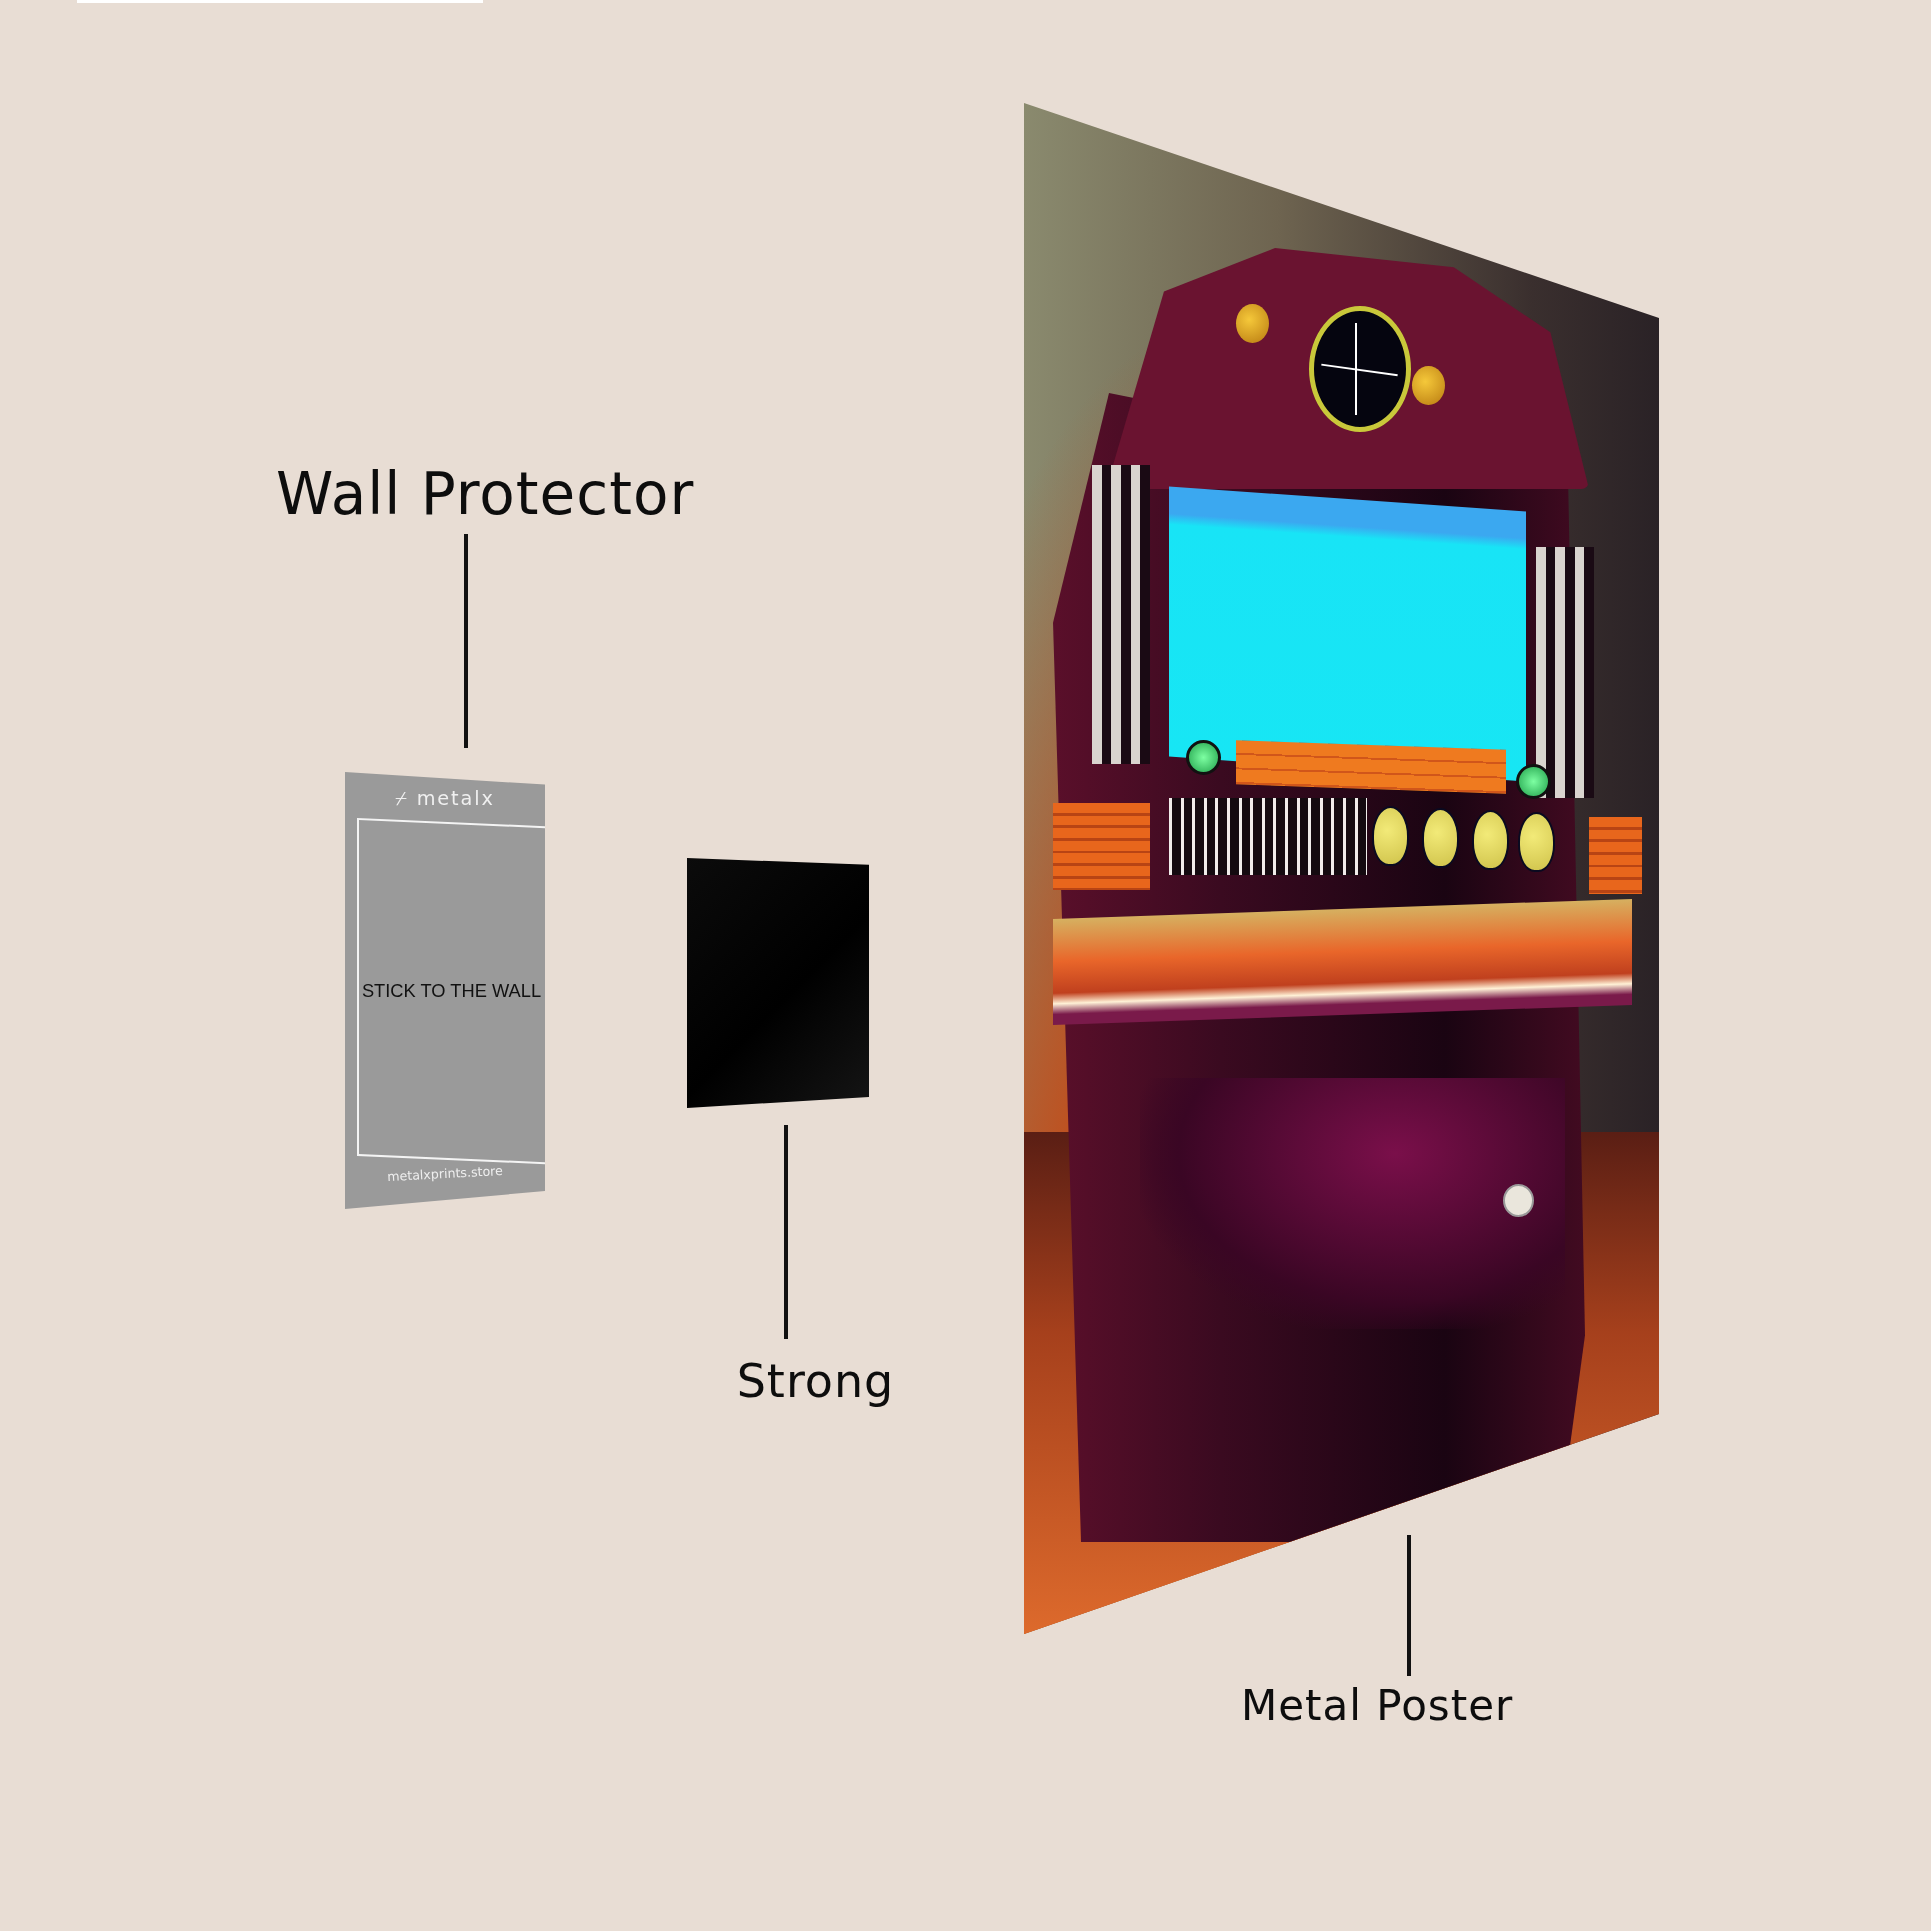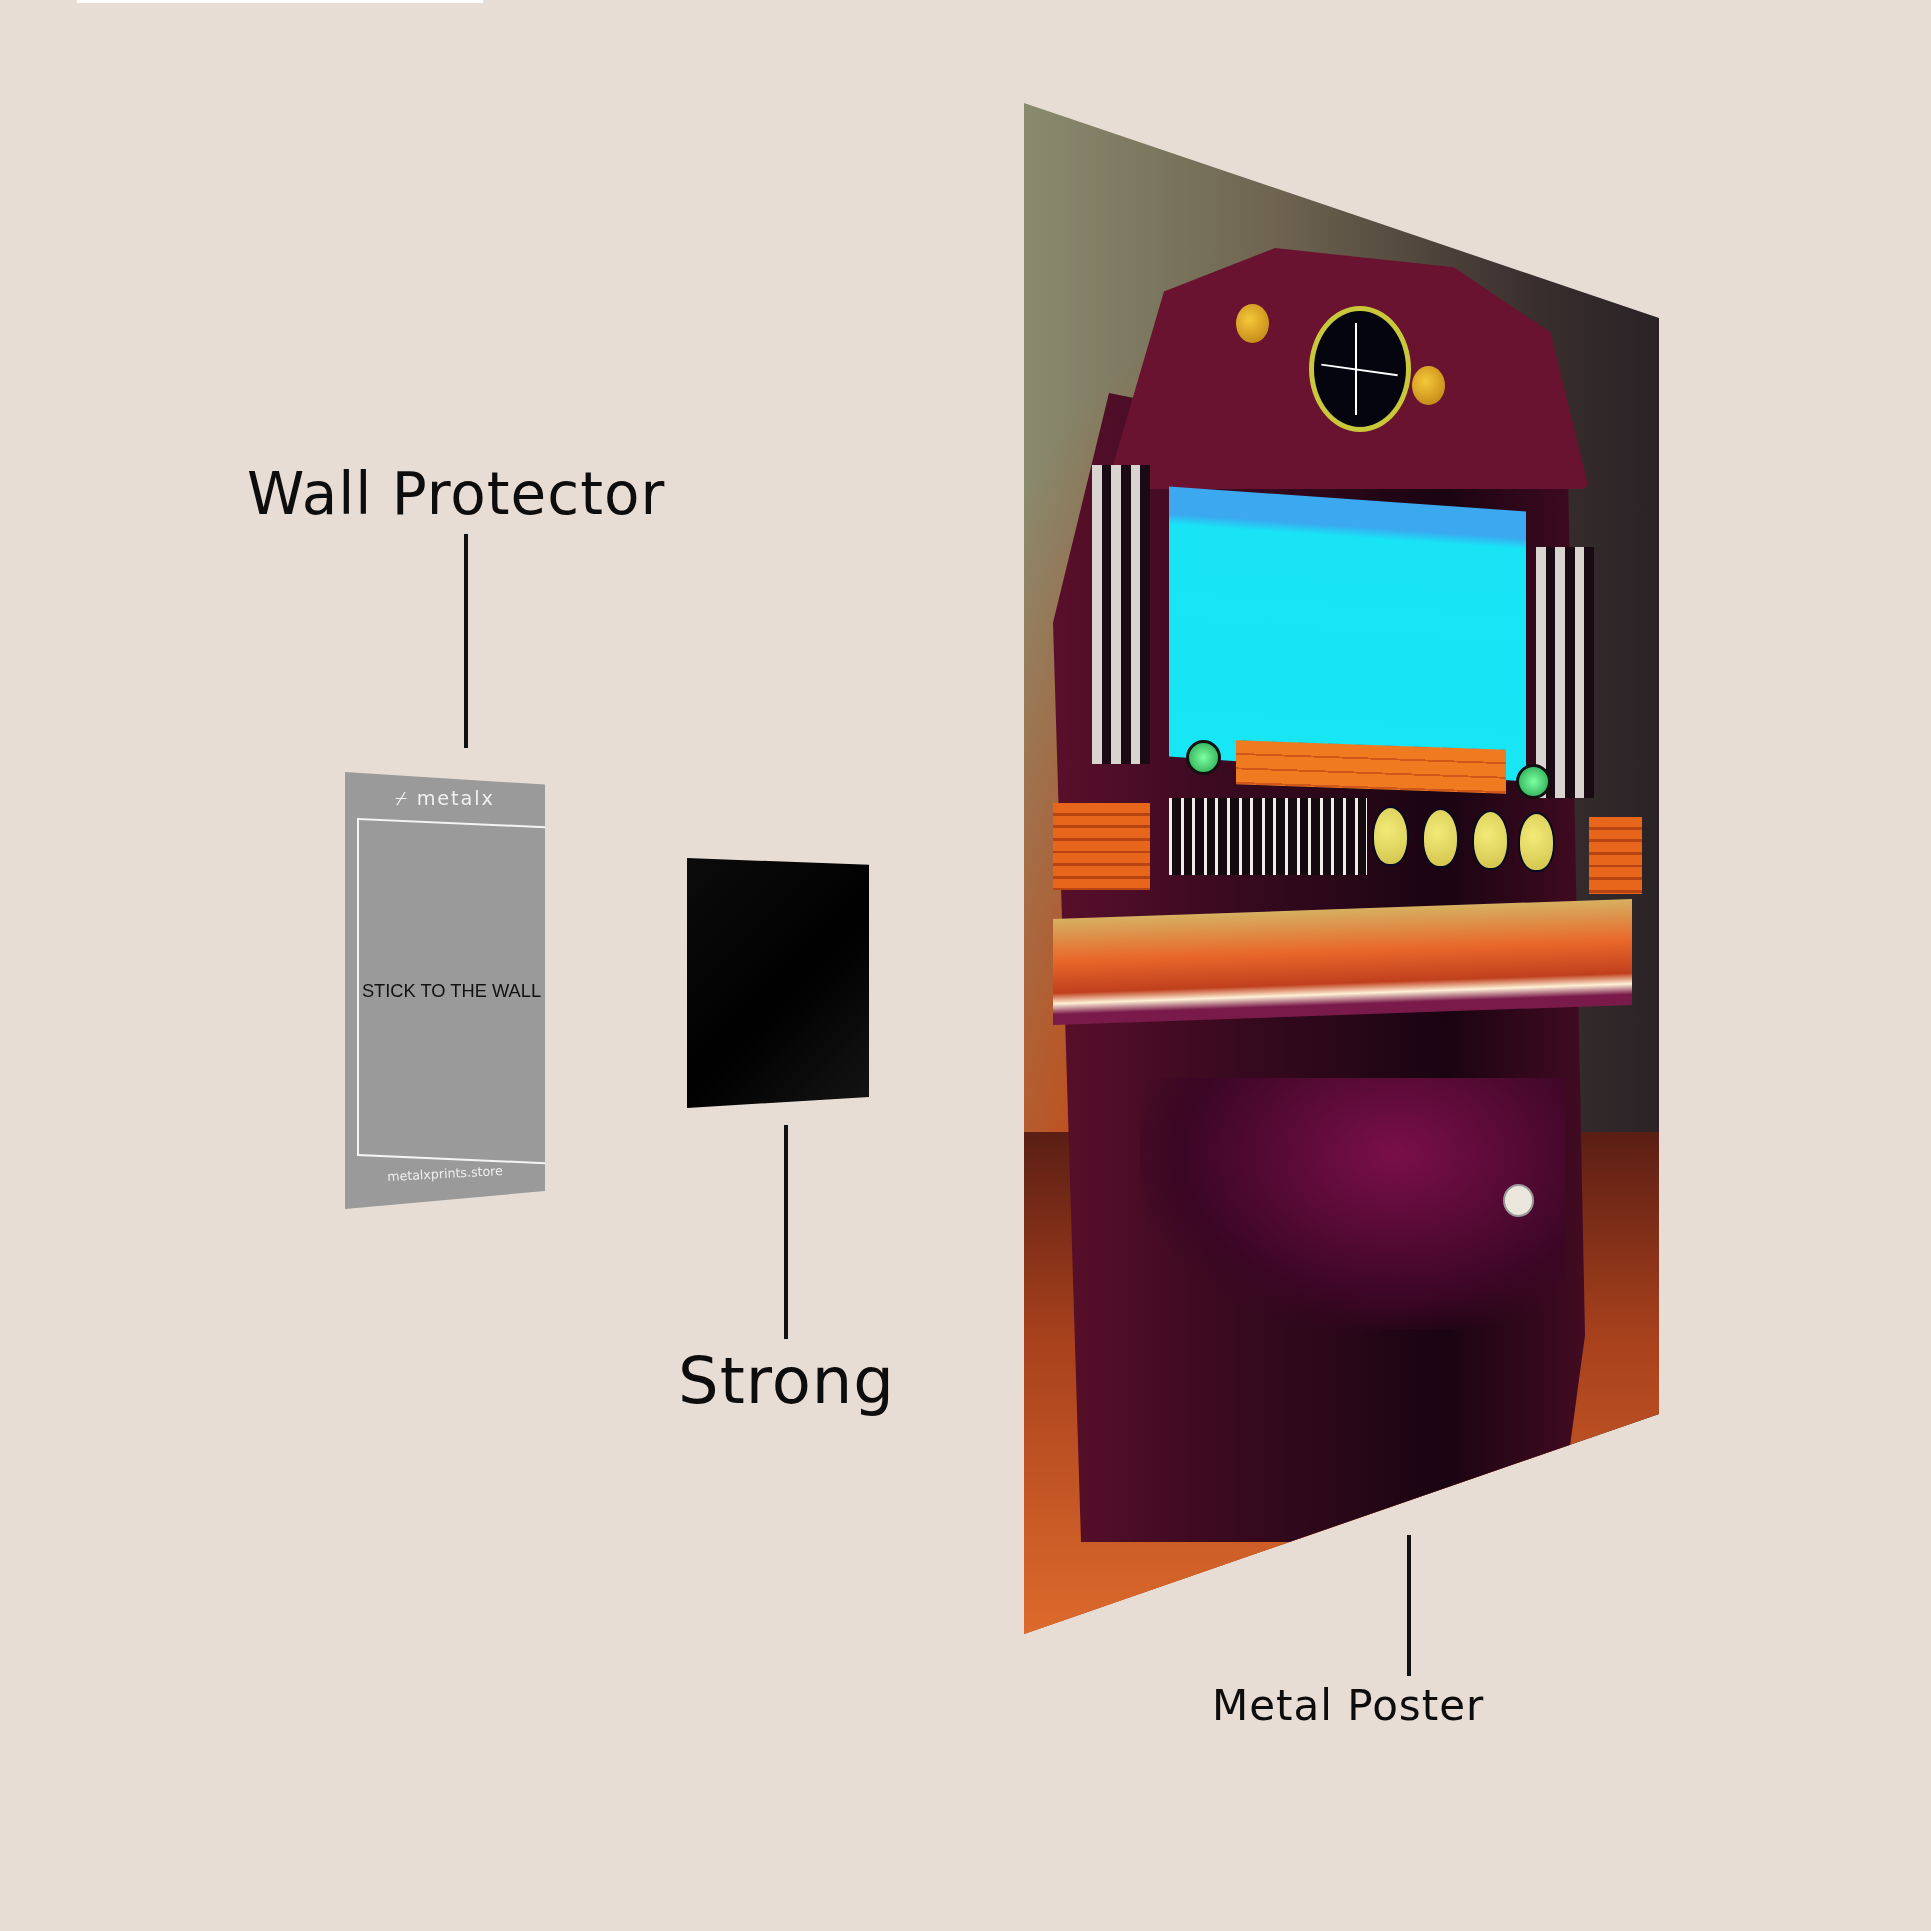--- a/index.html
+++ b/index.html
@@ -7,21 +7,21 @@
     width:1931px; height:1931px; position:relative; overflow:hidden;
     background:#e8ddd4;
     font-family:"DejaVu Sans", sans-serif;
   }
   .topbar {
     position:absolute; left:77px; top:0; width:406px; height:2.9px;
     background:#ffffff;
   }
   .label {
     position:absolute; color:#0d0d0d; font-family:"DejaVu Sans", sans-serif;
-    font-weight:normal; letter-spacing:1px; line-height:1;
+    font-weight:normal; letter-spacing:1px; line-height:1;margin-left:29px;
   }
   .leader { position:absolute; width:3.9px; background:#111; }
 
   
   .protector {
     position:absolute; left:345px; top:772px; width:200px; height:437px;
     background:#9a9a9a;
     clip-path: polygon(0 0, 100% 12.6px, 100% 419px, 0 100%);
   }
   .protector .inner {
@@ -125,21 +125,21 @@
 
 <div class="protector">
   <div class="brand">⌿ metalx</div>
   <div class="inner"></div>
   <div class="stick">STICK TO THE WALL</div>
   <div class="url">metalxprints.store</div>
 </div>
 
 <div class="magnet"></div>
 <div class="leader" style="left:784px; top:1125px; height:214px;"></div>
-<div class="label" style="left:666px; top:1344px; width:241px; text-align:center; font-size:64px; line-height:75px;">
+<div class="label" style="left:666px; top:1344px; width:241px; text-align:center; font-size:46px; line-height:75px;">
   <div>Strong</div>
 </div>
 
 <div class="poster">
   <div class="floor"></div>
   <div class="cab-body"></div>
   <div class="lower-arch"></div>
   <div class="cab-top"></div>
   <div class="knob-yellow" style="left:212px; top:201px;"></div>
   <div class="knob-yellow" style="left:388px; top:263px;"></div>

